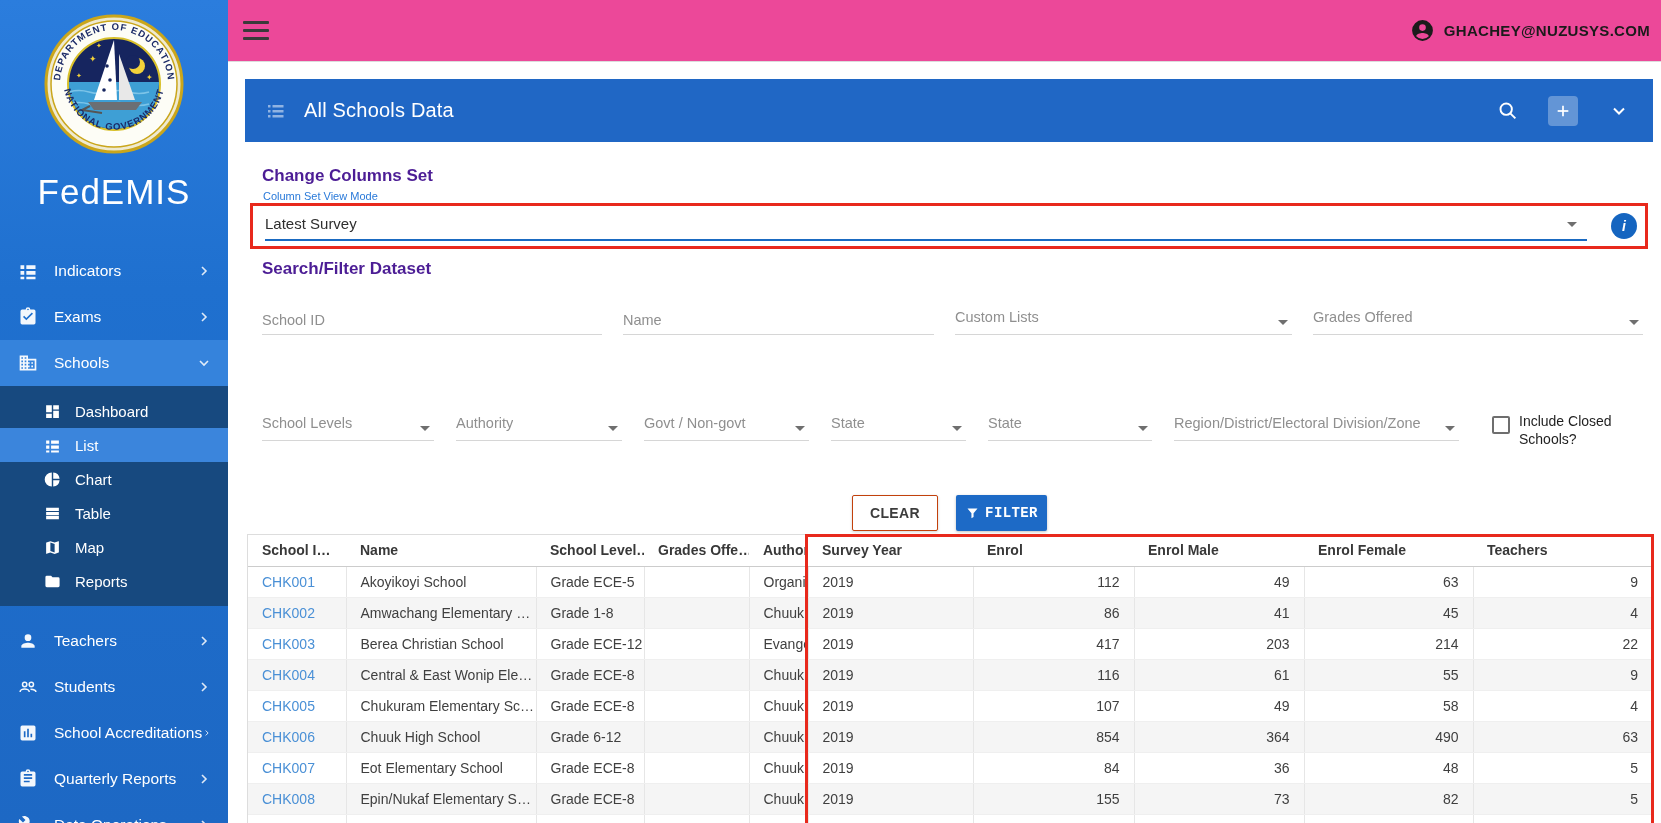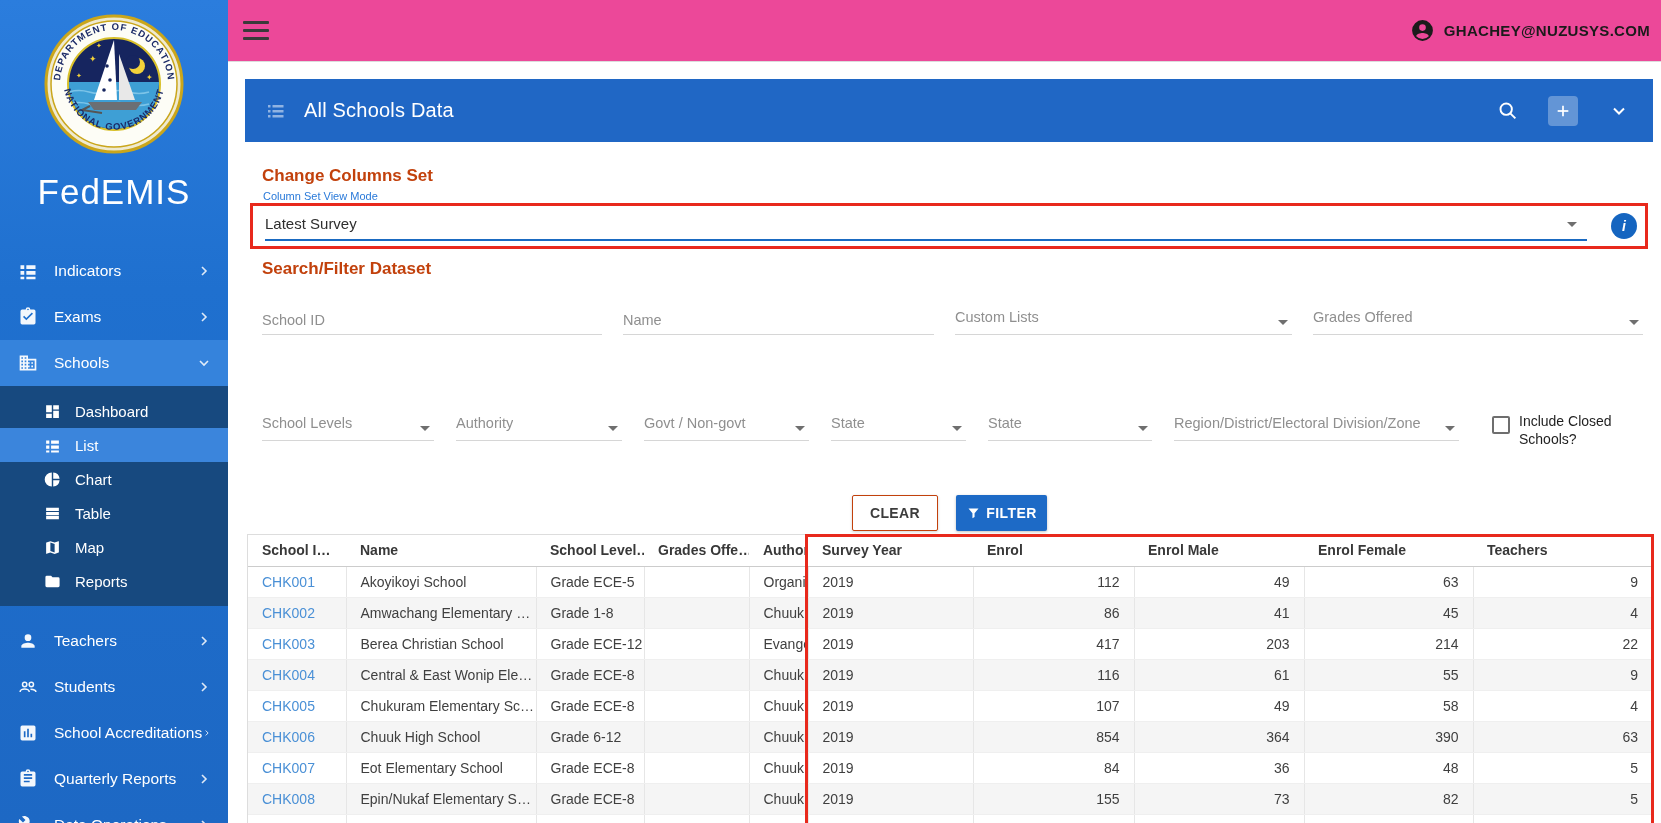--- a/index.html
+++ b/index.html
@@ -35,21 +35,21 @@
   .content { position:relative; flex:1; }
   .card { position:absolute; left:17px; top:17px; width:1408px; }
   .card-header { height:63px; background:#2067c5; display:flex; align-items:center; padding:0 19px; color:#fff; }
   .ch-list-ico { width:24px; height:24px; opacity:.5; margin-right:16px; }
   .ch-title { font-size:20px; font-weight:500; letter-spacing:.2px; flex:1; }
   .ch-actions { display:flex; align-items:center; gap:26px; }
   .ch-icon-btn { width:30px; height:30px; display:flex; align-items:center; justify-content:center; cursor:pointer; }
   .ch-add { background:rgba(255,255,255,.3); border-radius:4px; }
 
   .card-body { padding-top:23px; }
-  h2.section { font-size:17px; font-weight:bold; color:#c2410c; margin-left:17px; line-height:21px; }
+  h2.section { font-size:17px; font-weight:bold; color:#4c1d95; margin-left:17px; line-height:21px; }
   .mode-label { font-size:11px; color:#2979d9; margin:4px 0 0 18px; line-height:12px; }
 
   .redbox { border:3px solid #e8291c; }
   .redbox1 { margin:1px 5px 0 5px; height:46px; position:relative; }
   .rb-value { position:absolute; left:12px; top:9px; font-size:15px; color:#2e2e2e; }
   .rb-underline { position:absolute; left:12px; right:58px; bottom:5px; height:2px; background:#1a6ac1; }
   .rb-arrow { position:absolute; right:68px; top:16px; }
   .tri { width:0; height:0; border-left:5px solid transparent; border-right:5px solid transparent; border-top:5px solid #6f6f6f; }
   .info-btn { position:absolute; right:8px; top:7px; width:26px; height:26px; border-radius:50%; background:#1565c0; color:#fff; display:flex; align-items:center; justify-content:center; font-size:14px; font-weight:bold; font-style:italic; cursor:pointer; }
 
@@ -64,21 +64,21 @@
   .sfield .ph { white-space:nowrap; overflow:hidden; }
   .w340{width:340px}.w311{width:311px}.w337{width:337px}.w330{width:330px}
   .w172{width:172px}.w166{width:166px}.w165{width:165px}.w135{width:135px}.w164{width:164px}.w285{width:285px}
   .closed-wrap { display:flex; align-items:flex-start; gap:9px; margin-left:11px; margin-top:8px; }
   .checkbox { width:18px; height:18px; border:2px solid #6e6e6e; border-radius:2px; background:#fff; margin-top:3px; cursor:pointer; flex:0 0 18px; }
   .closed-label { font-size:14px; color:#1f1f1f; width:112px; line-height:1.25; }
 
   .actions { display:flex; gap:18px; margin:47px 0 0 607px; }
   .btn { height:36px; display:flex; align-items:center; justify-content:center; font-size:14px; font-weight:bold; letter-spacing:.4px; border-radius:2px; cursor:pointer; }
   .btn-clear { width:86px; background:#fff; color:#3c3c3c; border:1px solid #c2410c; box-shadow:0 1px 3px rgba(0,0,0,.18); }
-  .btn-filter { width:91px; background:#1d6ac6; color:#fff; box-shadow:0 1px 3px rgba(0,0,0,.25); gap:5px; }
+  .btn-filter { width:91px; background:#1d6ac6; color:#fff; box-shadow:0 1px 3px rgba(0,0,0,.25); gap:5px;font-family:Liberation Mono, monospace; }
   .btn-filter svg { width:15px; height:15px; }
 
   
   .table-wrap { position:relative; margin:3px 0 0 2px; width:1406px; border:1px solid #ddd; }
   table { border-collapse:collapse; table-layout:fixed; width:1404px; font-size:14px; }
   th { height:31px; text-align:left; font-weight:bold; color:#383838; padding:0 14px; border-bottom:1px solid #ccc; background:#fff; white-space:nowrap; overflow:hidden; cursor:pointer; }
   td { height:31px; color:#3f3f3f; padding:0 14px; border-right:1px solid #e6e6e6; border-bottom:1px solid #efefef; white-space:nowrap; overflow:hidden; background-clip:padding-box; }
   td:last-child { border-right:none; }
   tbody tr:nth-child(even) td { background-color:#f5f5f5; }
   td.num, th.num { text-align:right; }
@@ -462,21 +462,21 @@
 
                   <tr>
                     <td><a>CHK006</a></td>
                     <td>Chuuk High School</td>
                     <td>Grade 6-12</td>
                     <td></td>
                     <td>Chuuk D…</td>
                     <td>2019</td>
                     <td class="num">854</td>
                     <td class="num">364</td>
-                    <td class="num">390</td>
+                    <td class="num">490</td>
                     <td class="num">63</td>
                   </tr>
 
                   <tr>
                     <td><a>CHK007</a></td>
                     <td>Eot Elementary School</td>
                     <td>Grade ECE-8</td>
                     <td></td>
                     <td>Chuuk D…</td>
                     <td>2019</td>

